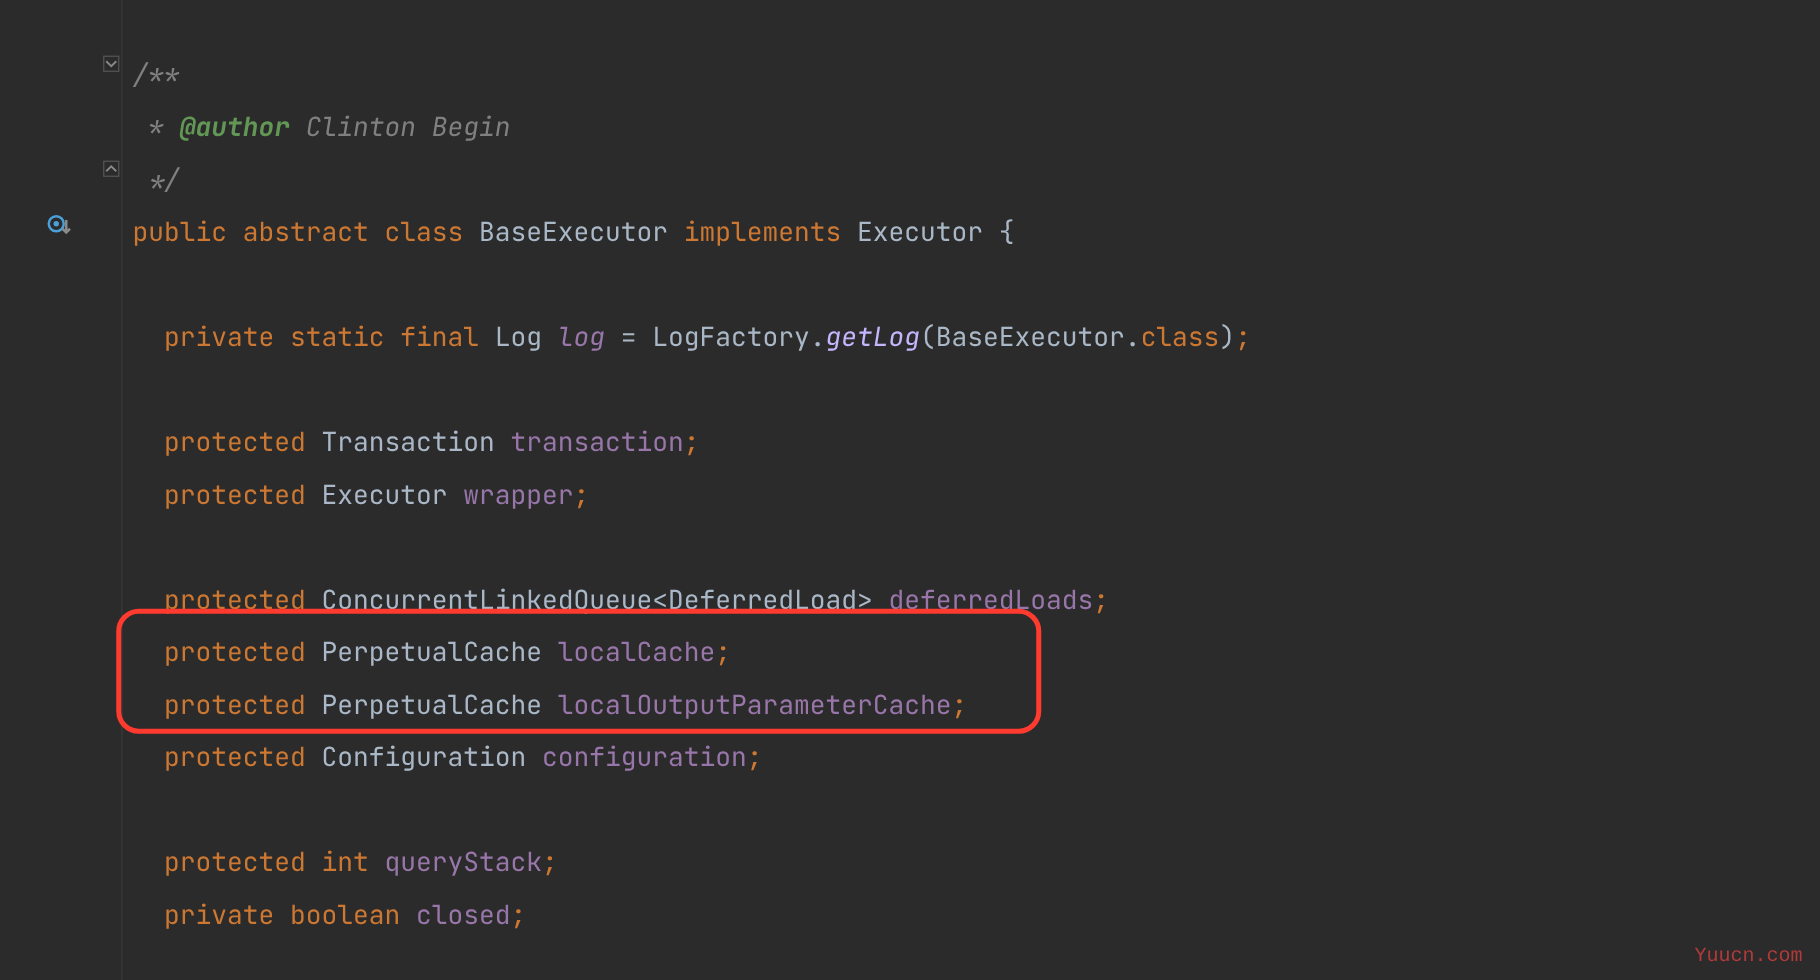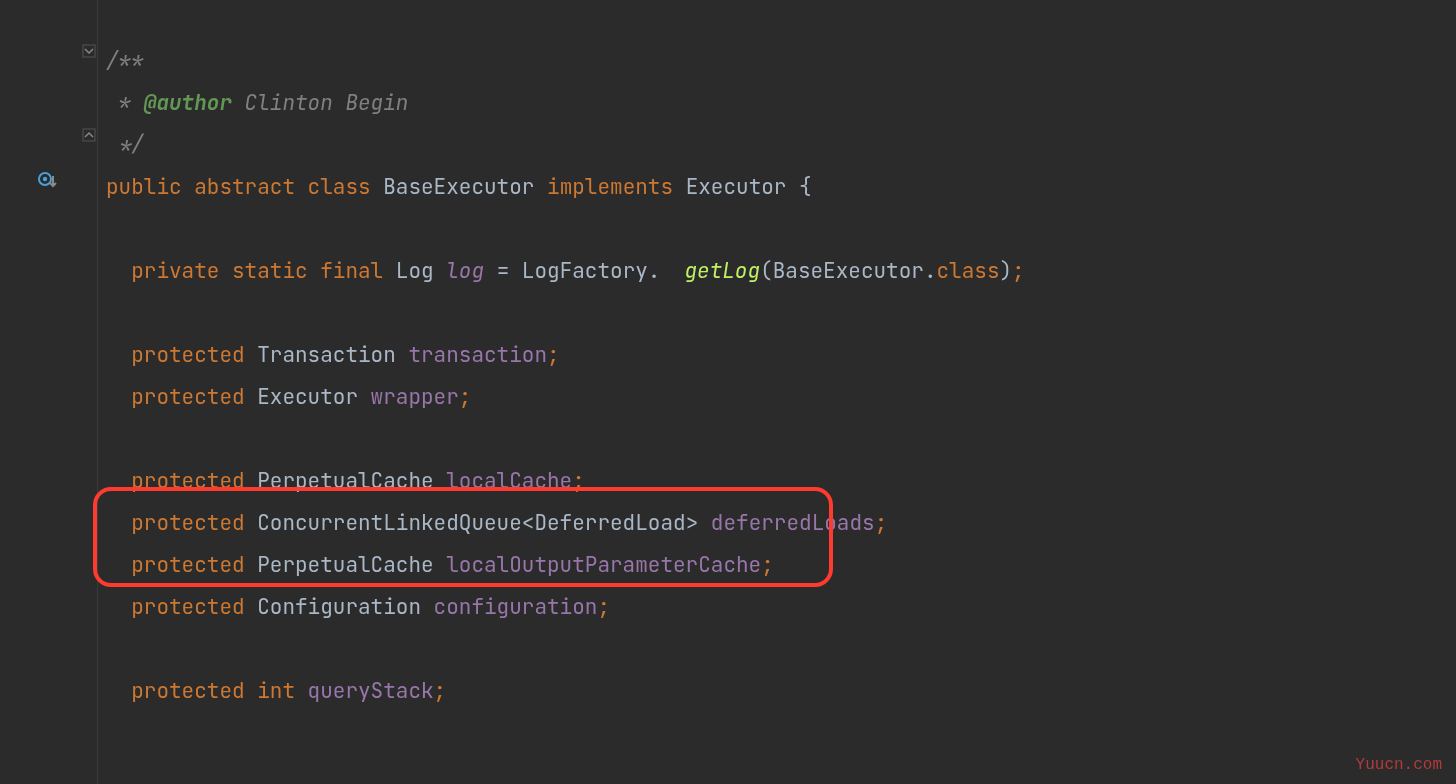--- a/index.html
+++ b/index.html
@@ -33,21 +33,21 @@
     height: 42px;
     line-height: 42px;
     white-space: pre;
     padding-left: 8px;
   }
   .kw { color: #cc7832; }
   .type { color: #a9b7c6; text-align: center; }
   .field { color: #9876aa; }
   .comment { color: #808080; font-style: italic; }
   .doctag { color: #629755; font-style: italic; font-weight: bold; }
-  .method-static { color: #bef264; font-style: italic; margin-left: 24px;}
+  .method-static { color: #c4b5fd; font-style: italic;}
   .punct { color: #cc7832; }
   .paren { color: #a9b7c6; }
   .static-field { color: #9876aa; font-style: italic;}
   
   .highlight-box {
     position: absolute;
     border: 4px solid #ff3b30;
     border-radius: 18px;
     pointer-events: none;
   }
@@ -100,24 +100,25 @@
     <div class="line"><span class="comment">/**</span></div>
     <div class="line"><span class="comment"> * </span><span class="doctag">@author</span><span class="comment"> Clinton Begin</span></div>
     <div class="line"><span class="comment"> */</span></div>
     <div class="line"><span class="kw">public </span><span class="kw">abstract </span><span class="kw">class </span><span class="type">BaseExecutor </span><span class="kw">implements </span><span class="type">Executor </span><span class="paren">{</span></div>
     <div class="line"><span></span></div>
     <div class="line"><span>  </span><span class="kw">private </span><span class="kw">static </span><span class="kw">final </span><span class="type">Log </span><span class="static-field">log</span><span class="paren"> = </span><span class="type">LogFactory</span><span class="paren">.</span><span class="method-static">getLog</span><span class="paren">(</span><span class="type">BaseExecutor</span><span class="paren">.</span><span class="kw">class</span><span class="paren">)</span><span class="punct">;</span></div>
     <div class="line"><span></span></div>
     <div class="line"><span>  </span><span class="kw">protected </span><span class="type">Transaction </span><span class="field">transaction</span><span class="punct">;</span></div>
     <div class="line"><span>  </span><span class="kw">protected </span><span class="type">Executor </span><span class="field">wrapper</span><span class="punct">;</span></div>
     <div class="line"><span></span></div>
+    <div class="line"><span>  </span><span class="kw">protected </span><span class="type">ConcurrentLinkedQueue</span><span class="paren">&lt;</span><span class="type">DeferredLoad</span><span class="paren">&gt; </span><span class="field">deferredLoads</span><span class="punct">;</span></div>
     <div class="line"><span>  </span><span class="kw">protected </span><span class="type">PerpetualCache </span><span class="field">localCache</span><span class="punct">;</span></div>
-    <div class="line"><span>  </span><span class="kw">protected </span><span class="type">ConcurrentLinkedQueue</span><span class="paren">&lt;</span><span class="type">DeferredLoad</span><span class="paren">&gt; </span><span class="field">deferredLoads</span><span class="punct">;</span></div>
     <div class="line"><span>  </span><span class="kw">protected </span><span class="type">PerpetualCache </span><span class="field">localOutputParameterCache</span><span class="punct">;</span></div>
     <div class="line"><span>  </span><span class="kw">protected </span><span class="type">Configuration </span><span class="field">configuration</span><span class="punct">;</span></div>
     <div class="line"><span></span></div>
     <div class="line"><span>  </span><span class="kw">protected </span><span class="kw">int </span><span class="field">queryStack</span><span class="punct">;</span></div>
+    <div class="line"><span>  </span><span class="kw">private </span><span class="kw">boolean </span><span class="field">closed</span><span class="punct">;</span></div>
   </div>
 </div>
 
 <div class="highlight-box" style="top:487px;left:93px;width:740px;height:100px;"></div>
 
 <div class="watermark">Yuucn.com</div>
 
 </body></html>

